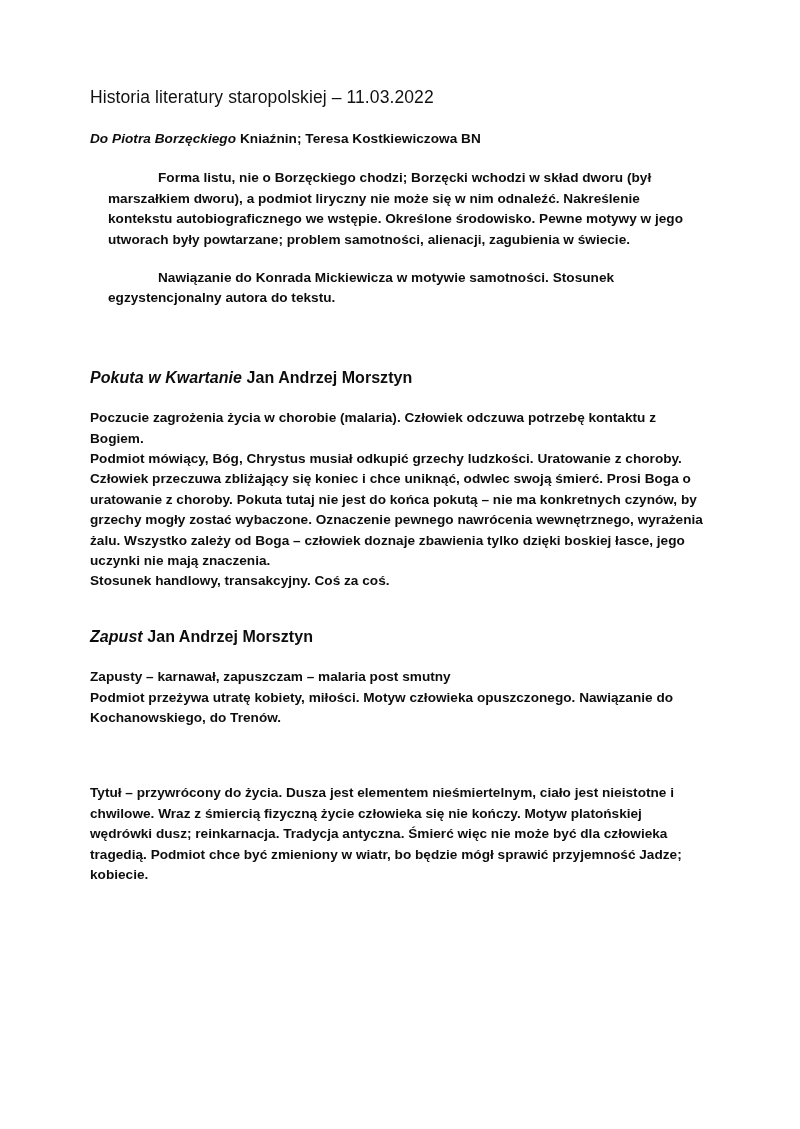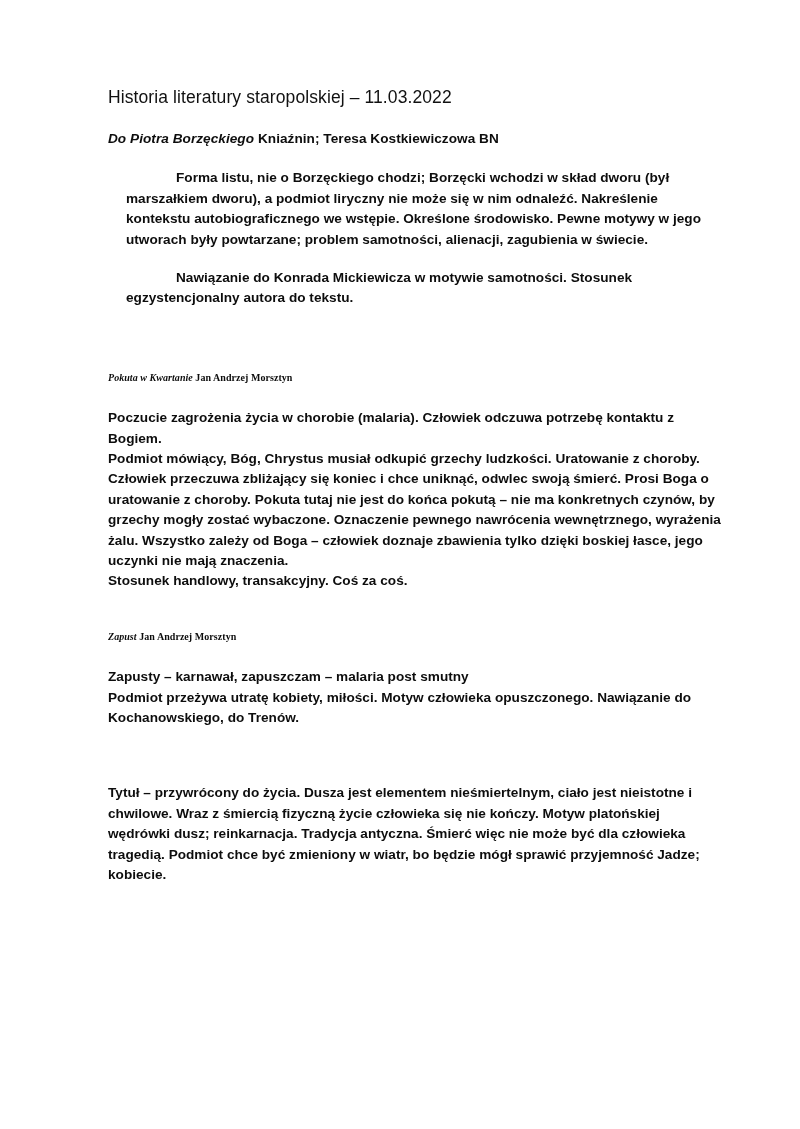--- a/index.html
+++ b/index.html
@@ -18,21 +18,21 @@
   .page {
     position: relative;
     width: 800px;
     height: 1129px;
     background: #ffffff;
     box-sizing: border-box;
     overflow: hidden;
   }
   .content {
     position: absolute;
-    left: 108px;
+    left: 90px;
     top: 86px;
     width: 615px;
   }
 
   .doc-title {
     font-size: 17.5px;
     font-weight: 400;
     line-height: 1.28;
     letter-spacing: 0.1px;
     margin: 0 0 22px 0;
@@ -62,26 +62,25 @@
     text-align: left;
   }
   p.indent {
     text-indent: 50px;
   }
 
   .section {
     margin-top: 0;
   }
   .section-heading {
-    font-size: 10px;
+    font-size: 16px;
     font-weight: 700;
     line-height: 20.4px;
     margin: 0;
     letter-spacing: 0.05px;
-    font-family: Liberation Serif, serif;
   }
   .section-heading .work {
     font-style: italic;
     font-weight: 700;
   }
   .section-heading .author {
     font-style: normal;
     font-weight: 700;
   }
 

